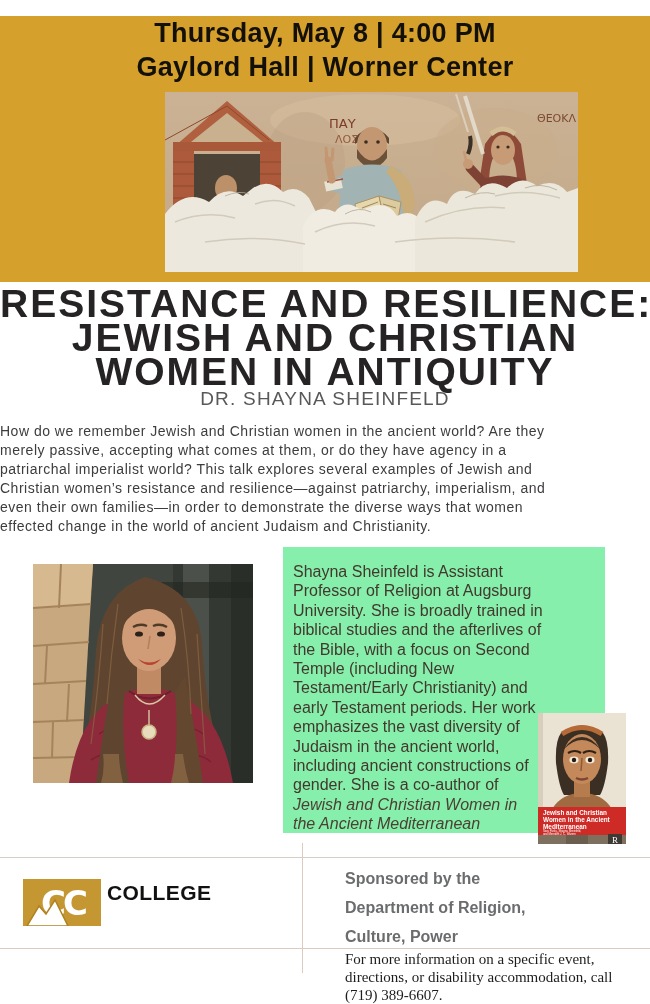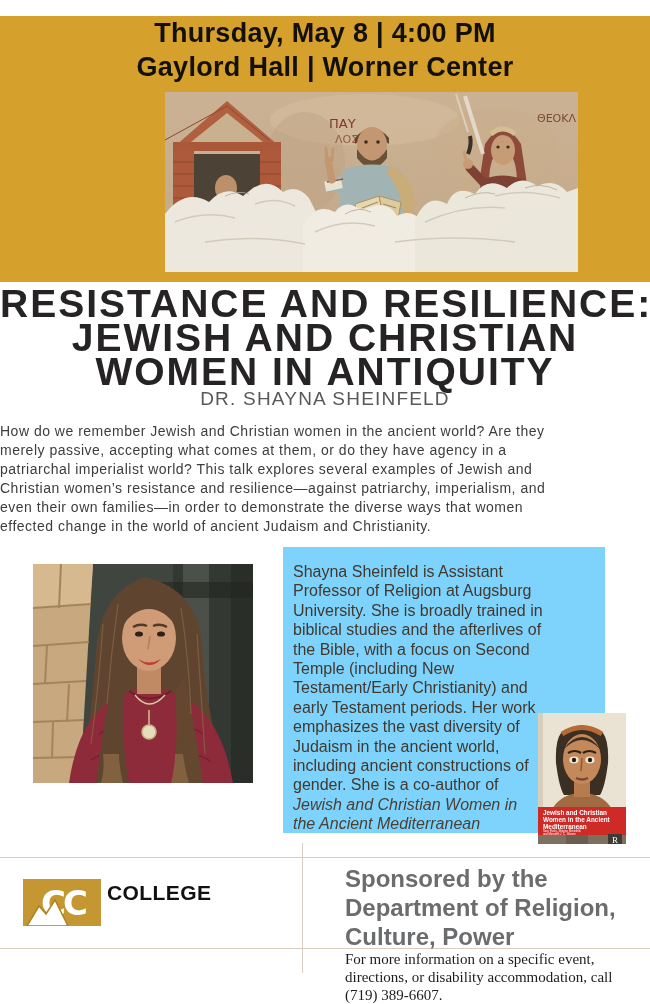--- a/index.html
+++ b/index.html
@@ -17,34 +17,34 @@
               color:#262325;font-size:39px;letter-spacing:2px;white-space:nowrap;}
   .t1{top:282px;} .t2{top:316px;} .t3{top:350px;}
   .speaker{position:absolute;left:0;top:388px;width:650px;text-align:center;
            font-size:19px;letter-spacing:1.2px;color:#58585A;white-space:nowrap;}
   
   .abstract{position:absolute;left:0;top:422px;width:650px;text-align:left;}
   .abs-line{font-size:14px;line-height:19px;letter-spacing:.5px;color:#3E3C3E;white-space:nowrap;}
   
   .photo{position:absolute;left:33px;top:564px;width:220px;height:219px;}
   
-  .bio-box{position:absolute;left:283px;top:547px;width:322px;height:286px;background:#7dd3fc;
+  .bio-box{position:absolute;left:283px;top:547px;width:322px;height:286px;background:#86efac;
            box-sizing:border-box;padding:15px 10px 0 10px;}
   .bio-line{font-size:16px;line-height:19.4px;color:#43382D;white-space:nowrap;}
   .bio-line.italic{font-style:italic;color:#4C4034;}
   
   .book{position:absolute;left:538px;top:713px;width:88px;height:131px;}
   
   .hline{position:absolute;left:0;width:650px;height:1px;background:#D9CDC1;}
   .hl1{top:857px;} .hl2{top:948px;}
   .vline{position:absolute;left:302px;top:843px;width:1px;height:130px;background:#D9CDC1;}
   .cc-logo{position:absolute;left:23px;top:879px;width:92px;height:47px;}
   .college-name{position:absolute;left:107px;top:882px;font-size:21px;font-weight:bold;
                 line-height:21px;letter-spacing:.4px;color:#121110;}
-  .sponsored{position:absolute;left:345px;top:864px;font-size:24px;font-weight:bold;
+  .sponsored{position:absolute;left:345px;top:864px;font-size:16px;font-weight:bold;
              line-height:29px;color:#6B6C6E;}
   .sponsored div{white-space:nowrap;}
   .info{position:absolute;left:345px;top:950px;font-family:"Liberation Serif",serif;
         font-size:15px;line-height:18px;color:#1d1d1d;}
   .info div{white-space:nowrap;}
 </style>
 </head>
 <body>
 
 <div class="page">

